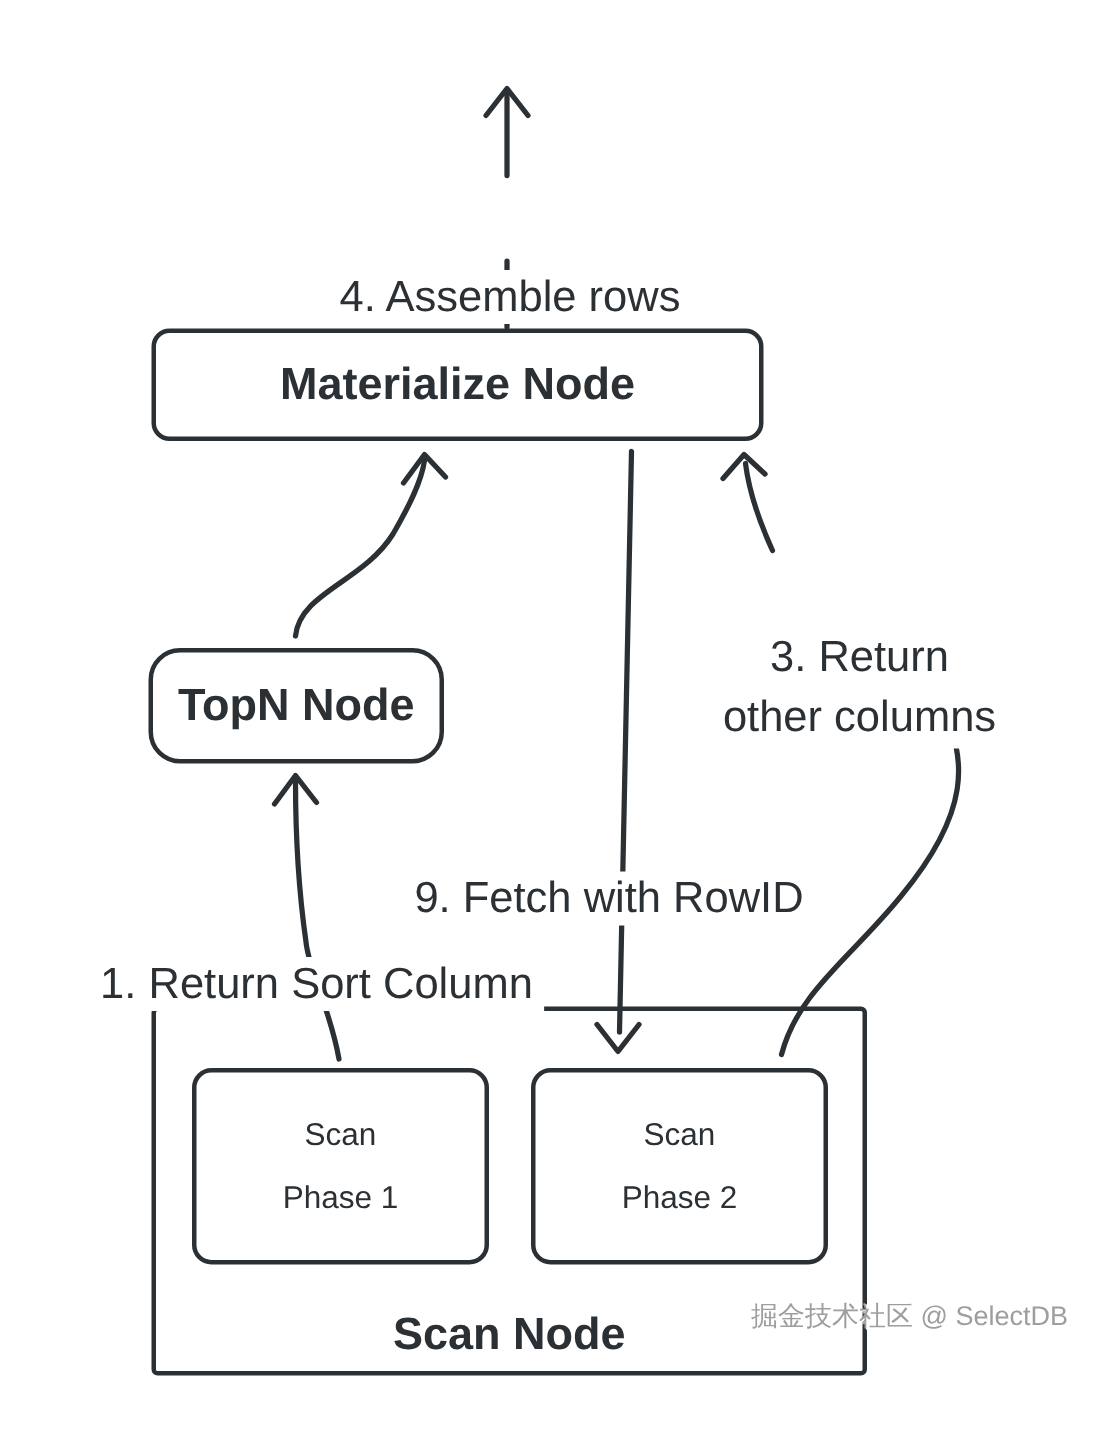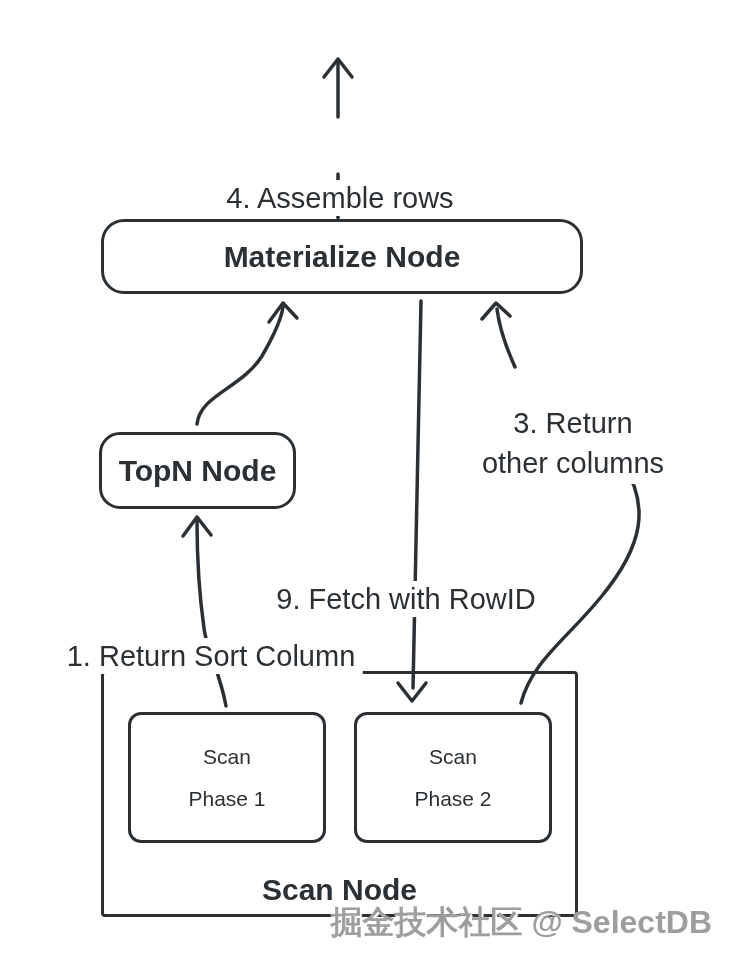--- a/index.html
+++ b/index.html
@@ -26,21 +26,21 @@
     display: flex;
     align-items: center;
     justify-content: center;
   }
   .node-title {
     font-weight: bold;
     font-size: 30px;
     color: var(--text);
     white-space: nowrap;
   }
-  .materialize { left: 101px; top: 219px; width: 482px; height: 75px; border-radius: 23px; }
+  .materialize { left: 101px; top: 219px; width: 408px; height: 75px; border-radius: 12px; }
   .topn        { left: 99px;  top: 432px; width: 197px; height: 77px; border-radius: 21px; }
   .scan        { left: 101px; top: 671px; width: 477px; height: 246px; border-radius: 4px; }
   .phase       { width: 198px; height: 131px; border-radius: 13px; flex-direction: column; }
   .phase1      { left: 128px; top: 712px; }
   .phase2      { left: 354px; top: 712px; }
   .phase-line  { display: block; font-size: 21px; line-height: 42px; text-align: center; }
   .scan-title {
     position: absolute;
     left: 0; right: 0; bottom: 9px;
     text-align: center;
@@ -71,23 +71,23 @@
     line-height: 34px;
     white-space: nowrap;
     text-align: center;
     color: var(--text);
     margin-top: 48px;
   }
   .label .line { display: block; line-height: 40px; }
   .watermark {
     position: absolute;
     right: 20px;
-    top: 901px;
-    font-size: 32px;
-    font-weight: bold;
+    top: 865px;
+    font-size: 18px;
+    font-weight: normal;
     color: var(--watermark);
     text-shadow: 1px 1px 0 #ffffff, 2px 2px 1px rgba(255,255,255,0.95);
     white-space: nowrap;
   }
 </style>
 </head>
 <body>
 
 <div class="canvas">
 
@@ -140,20 +140,20 @@
     <g>
       <path d="M 515 367 C 505 345 499 325 497 309"></path>
       <path d="M 482 319 L 496 303 L 510 316"></path>
       <path d="M 622 462 C 650 505 644 545 601 597 C 567 639 532 661 521 703"></path>
     </g>
   </svg>
 
   <div class="label" style="left:340px; top:150px;">4. Assemble rows</div>
   <div class="label" style="left:406px; top:551px;">9. Fetch with RowID</div>
   <div class="label" style="left:211px; top:608px;">1. Return Sort Column</div>
-  <div class="label" style="left:573px; top:395px;">
+  <div class="label" style="left:573px; top:410px;">
     <span class="line">3. Return</span>
     <span class="line">other columns</span>
   </div>
 
   <div class="watermark">掘金技术社区 @ SelectDB</div>
 
 </div>
 
 </body></html>

